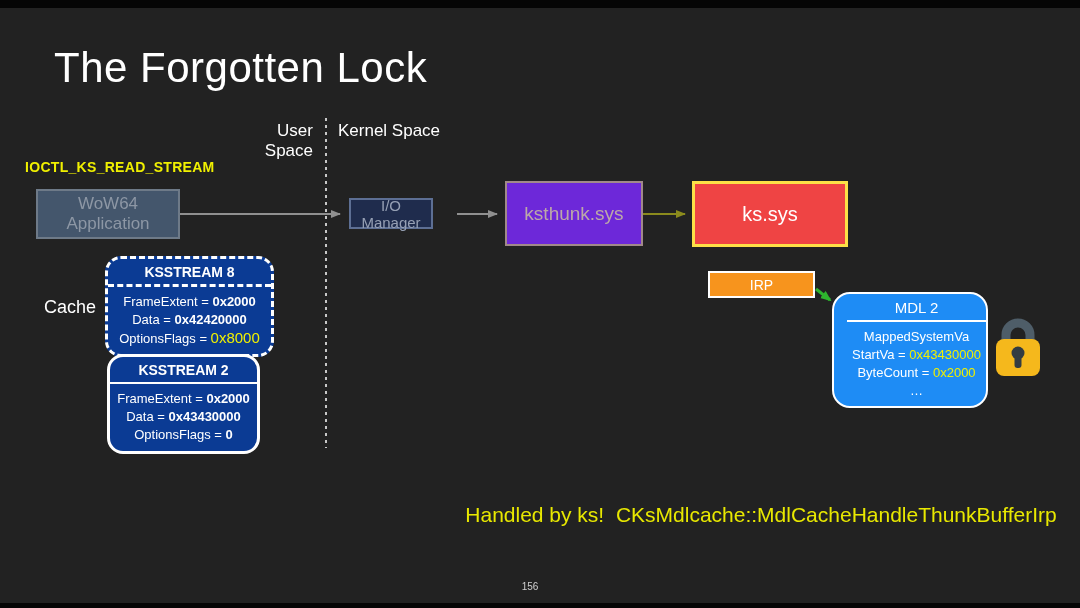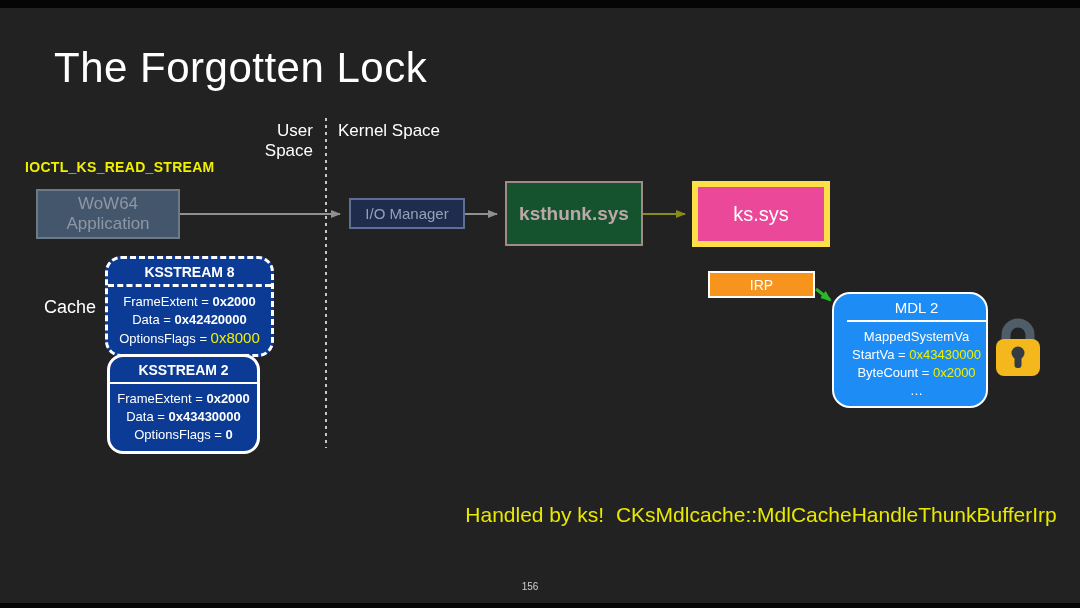--- a/index.html
+++ b/index.html
@@ -38,32 +38,32 @@
   .flowbox {
     position: absolute; display: flex; align-items: center; justify-content: center;
     text-align: center; box-sizing: border-box;
   }
   #wow64-box {
     left: 36px; top: 189px; width: 144px; height: 50px;
     background: #44566c; border: 2px solid #6e7a88;
     color: #8d97a5; font-size: 17px; line-height: 20px;
   }
   #io-manager-box {
-    left: 349px; top: 198px; width: 116px; height: 31px;
+    left: 349px; top: 198px; width: 84px; height: 31px;
     background: #1f2c4d; border: 2px solid #5d6f94;
     color: #96a0b4; font-size: 15px;
   }
   #ksthunk-box {
     left: 505px; top: 181px; width: 138px; height: 65px;
-    background: #14532d; border: 2px solid #a18989;
-    color: #bca8a8; font-size: 19px; font-weight: bold;
+    background: #6d28d9; border: 2px solid #a18989;
+    color: #bca8a8; font-size: 19px;
   }
   #kssys-box {
-    left: 692px; top: 181px; width: 138px; height: 66px;
-    background: #ec4899; border: 6px solid #fde047;
+    left: 692px; top: 181px; width: 156px; height: 66px;
+    background: #ef4444; border: 3px solid #fde047;
     color: #ffffff; font-size: 20px;
   }
   #irp-box {
     left: 708px; top: 271px; width: 107px; height: 27px;
     background: #f7941d; border: 2px solid #ffffff;
     color: #ffffff; font-size: 14px;
   }
 
   
   .record {

